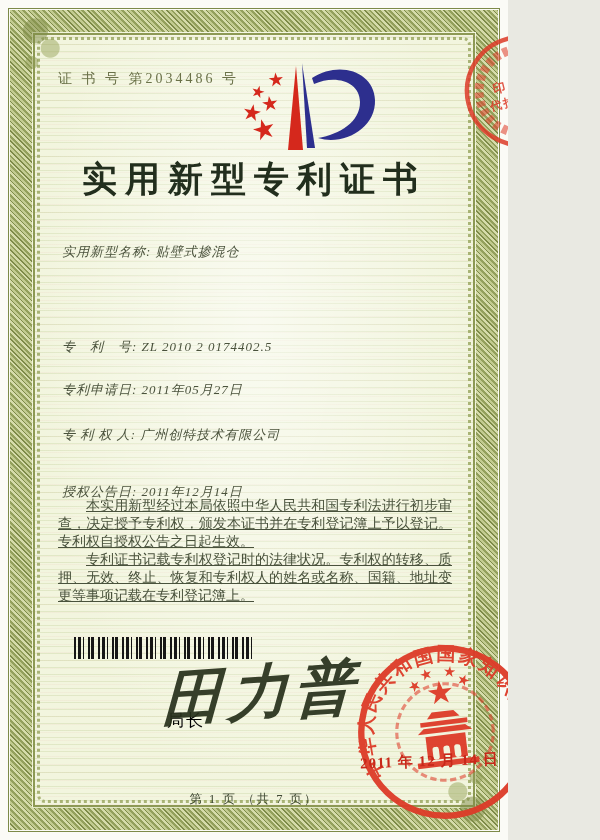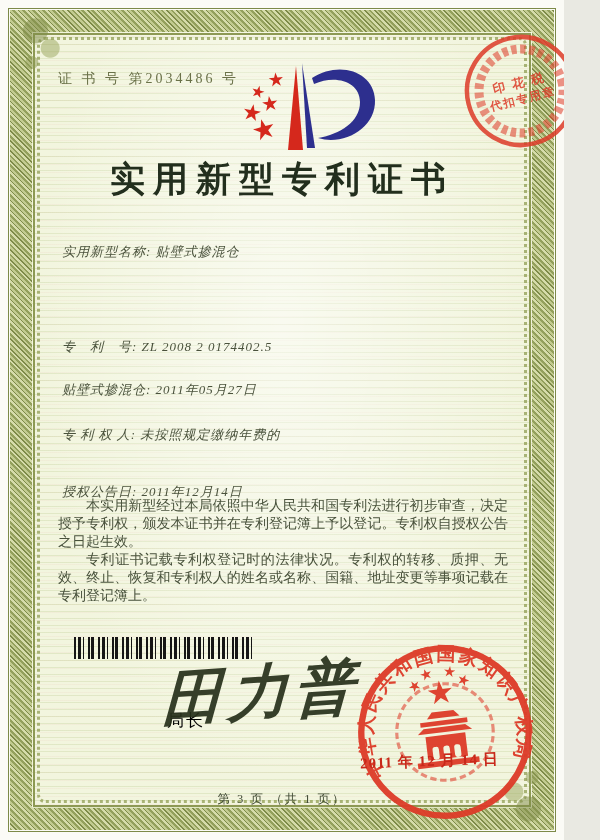--- a/index.html
+++ b/index.html
@@ -1,17 +1,17 @@
 <!DOCTYPE html>
 <html><head>
 <meta charset="utf-8">
 <style>
   html,body{margin:0;padding:0;background:#e9e9e2;}
   .photo{
-    position:relative;width:564px;height:840px;background:#fbfbf6;
+    position:relative;width:508px;height:840px;background:#fbfbf6;
     font-family:"Liberation Serif",serif;overflow:hidden;
   }
   
   .frame-outline{position:absolute;inset:8px;border:1px solid #7d8a48;}
   .frame-band{
     position:absolute;inset:10px;border:22px solid transparent;
     border-image:repeating-linear-gradient(45deg,#93a05c 0 2px,#d6dcab 2px 4px,#7d8a48 4px 5px,#c2cb90 5px 7px) 22;
   }
   .paper{
     position:absolute;inset:32px;background-color:#f2f5de;
@@ -39,21 +39,21 @@
     position:absolute;left:0;right:0;top:156px;text-align:center;z-index:3;
     font-size:35px;font-weight:bold;letter-spacing:8px;color:#222e1d;
   }
 
   
   .field{position:absolute;left:62px;font-size:13px;color:#4a523c;letter-spacing:1px;white-space:nowrap;z-index:3;font-style:italic;}
   .f1{top:243px}.f2{top:294px}.f3{top:338px}.f4{top:381px}.f5{top:426px}.f6{top:483px}
 
   
   .body-text{position:absolute;left:58px;right:56px;top:497px;z-index:3;
-    font-size:14px;line-height:18px;color:#49523c;text-align:justify;}
+    font-size:14px;line-height:18px;color:#49523c;text-align:justify;text-decoration:underline;}
   .body-text p{margin:0;text-indent:2em;}
 
   
   .barcode{
     position:absolute;left:74px;top:637px;width:182px;height:22px;z-index:3;
     background:repeating-linear-gradient(90deg,
       #161616 0 2px,transparent 2px 4px,#161616 4px 7px,transparent 7px 9px,
       #161616 9px 10px,transparent 10px 14px,#161616 14px 16px,transparent 16px 17px,
       #161616 17px 20px,transparent 20px 24px);
   }
@@ -117,23 +117,23 @@
   <svg class="corner-seal" viewBox="0 0 130 130">
     <circle cx="65" cy="65" r="54" fill="none" stroke="#dd3b28" stroke-width="4.5"></circle>
     <circle cx="65" cy="65" r="42" fill="none" stroke="#dd3b28" stroke-width="9" stroke-dasharray="5.5 3.5" opacity="0.65"></circle>
     <text x="65" y="61" text-anchor="middle" font-size="12.5">印 花 税</text>
     <text x="65" y="77" text-anchor="middle" font-size="11.5">代扣专用章</text>
   </svg>
 
   <div class="title">实用新型专利证书</div>
 
   <div class="field f1"><span>实用新型名称: </span><span>贴壁式掺混仓</span></div>
-  <div class="field f3"><span>专　利　号: </span><span>ZL 2008 2 0174402.5</span></div>
-  <div class="field f4"><span>贴壁式掺混仓: </span><span>2011年05月27日</span></div>
-  <div class="field f5"><span>专 利 权 人: </span><span>未按照规定缴纳年费的</span></div>
+  <div class="field f3"><span>专　利　号: </span><span>ZL 2010 2 0174402.5</span></div>
+  <div class="field f4"><span>专利申请日: </span><span>2011年05月27日</span></div>
+  <div class="field f5"><span>专 利 权 人: </span><span>广州创特技术有限公司</span></div>
   <div class="field f6"><span>授权公告日: </span><span>2011年12月14日</span></div>
 
   <div class="body-text">
     <p>本实用新型经过本局依照中华人民共和国专利法进行初步审查，决定授予专利权，颁发本证书并在专利登记簿上予以登记。专利权自授权公告之日起生效。</p>
     <p>专利证书记载专利权登记时的法律状况。专利权的转移、质押、无效、终止、恢复和专利权人的姓名或名称、国籍、地址变更等事项记载在专利登记簿上。</p>
   </div>
 
   <div class="barcode"></div>
   <div class="signer-title">局长</div>
   <div class="signature">田力普</div>
@@ -154,15 +154,15 @@
       <path d="M70,100 L130,100 L123,94 L77,94 Z"></path>
       <rect x="78" y="103" width="44" height="26"></rect>
       <rect class="arch" x="84" y="115" width="7" height="14" rx="3"></rect>
       <rect class="arch" x="96" y="115" width="7" height="14" rx="3"></rect>
       <rect class="arch" x="108" y="115" width="7" height="14" rx="3"></rect>
       <rect x="66" y="131" width="68" height="6"></rect>
     </g>
   </svg>
 
   <div class="issue-date">2011 年 12 月 14 日</div>
-  <div class="page-footer">第 3 页 （共 1 页）</div>
+  <div class="page-footer">第 1 页 （共 7 页）</div>
 
 </div>
 
 </body></html>

